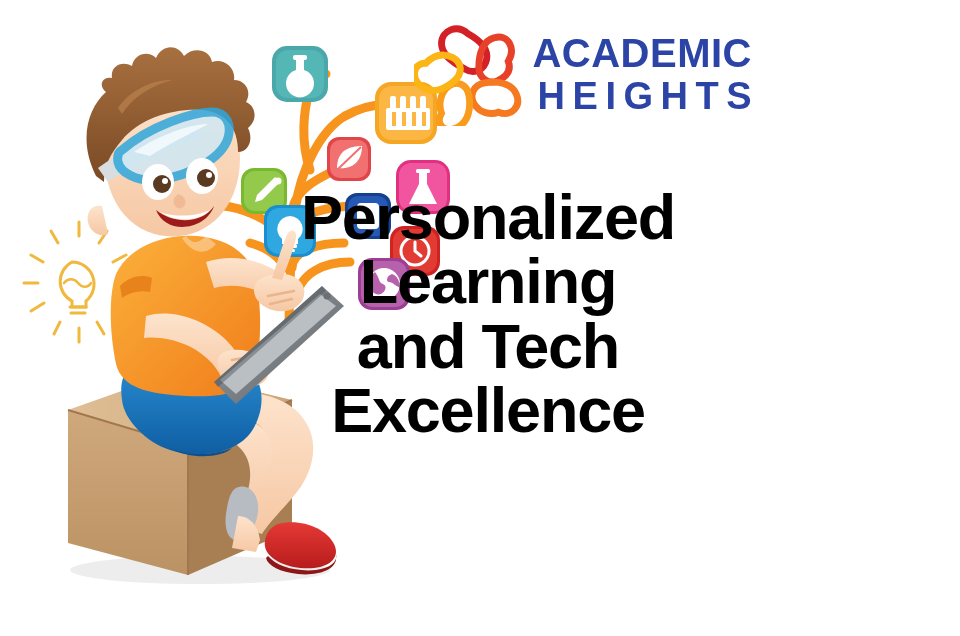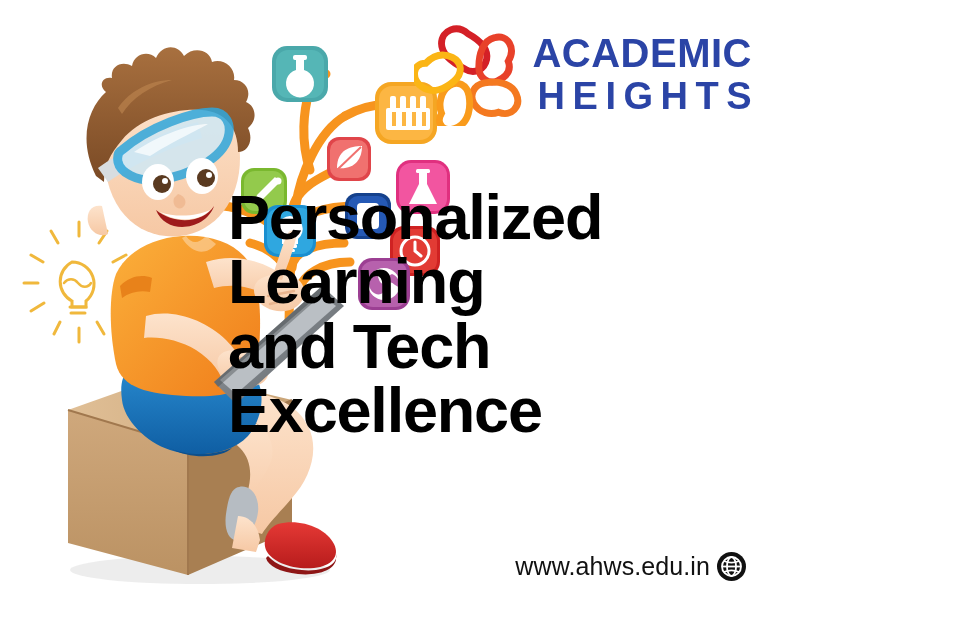--- a/index.html
+++ b/index.html
@@ -60,21 +60,21 @@
     margin-top: 6px;
     margin-right: -5px;
   }
 
   
   #headline {
     position: absolute;
     right: 28px;
     top: 185px;
     width: 520px;
-    text-align: left;
+    text-align: center;
     font-family: "Liberation Sans", sans-serif;
     font-weight: bold;
     font-size: 63px;
     line-height: 1.02;
     letter-spacing: -1.2px;
     color: #000000;
     white-space: pre-line;
   }
 
   
@@ -382,25 +382,14 @@
       <div class="logo-line1">ACADEMIC</div>
       <div class="logo-line2">HEIGHTS</div>
     </div>
   </div>
 
   <div id="headline">Personalized
 Learning
 and Tech
 Excellence</div>
 
-  <div id="website">
-    <span id="website-text">www.ahws.edu.in</span>
-    <svg id="globe-icon" viewBox="0 0 32 32">
-      <circle cx="16" cy="16" r="16" fill="#111111"></circle>
-      <circle cx="16" cy="16" r="10.5" fill="none" stroke="#ffffff" stroke-width="2"></circle>
-      <ellipse cx="16" cy="16" rx="5" ry="10.5" fill="none" stroke="#ffffff" stroke-width="2"></ellipse>
-      <line x1="5.5" y1="16" x2="26.5" y2="16" stroke="#ffffff" stroke-width="2"></line>
-      <path d="M7.5 10 Q16 13.5 24.5 10" fill="none" stroke="#ffffff" stroke-width="1.8"></path>
-      <path d="M7.5 22 Q16 18.5 24.5 22" fill="none" stroke="#ffffff" stroke-width="1.8"></path>
-    </svg>
-  </div>
 
 </div>
 
 </body></html>

